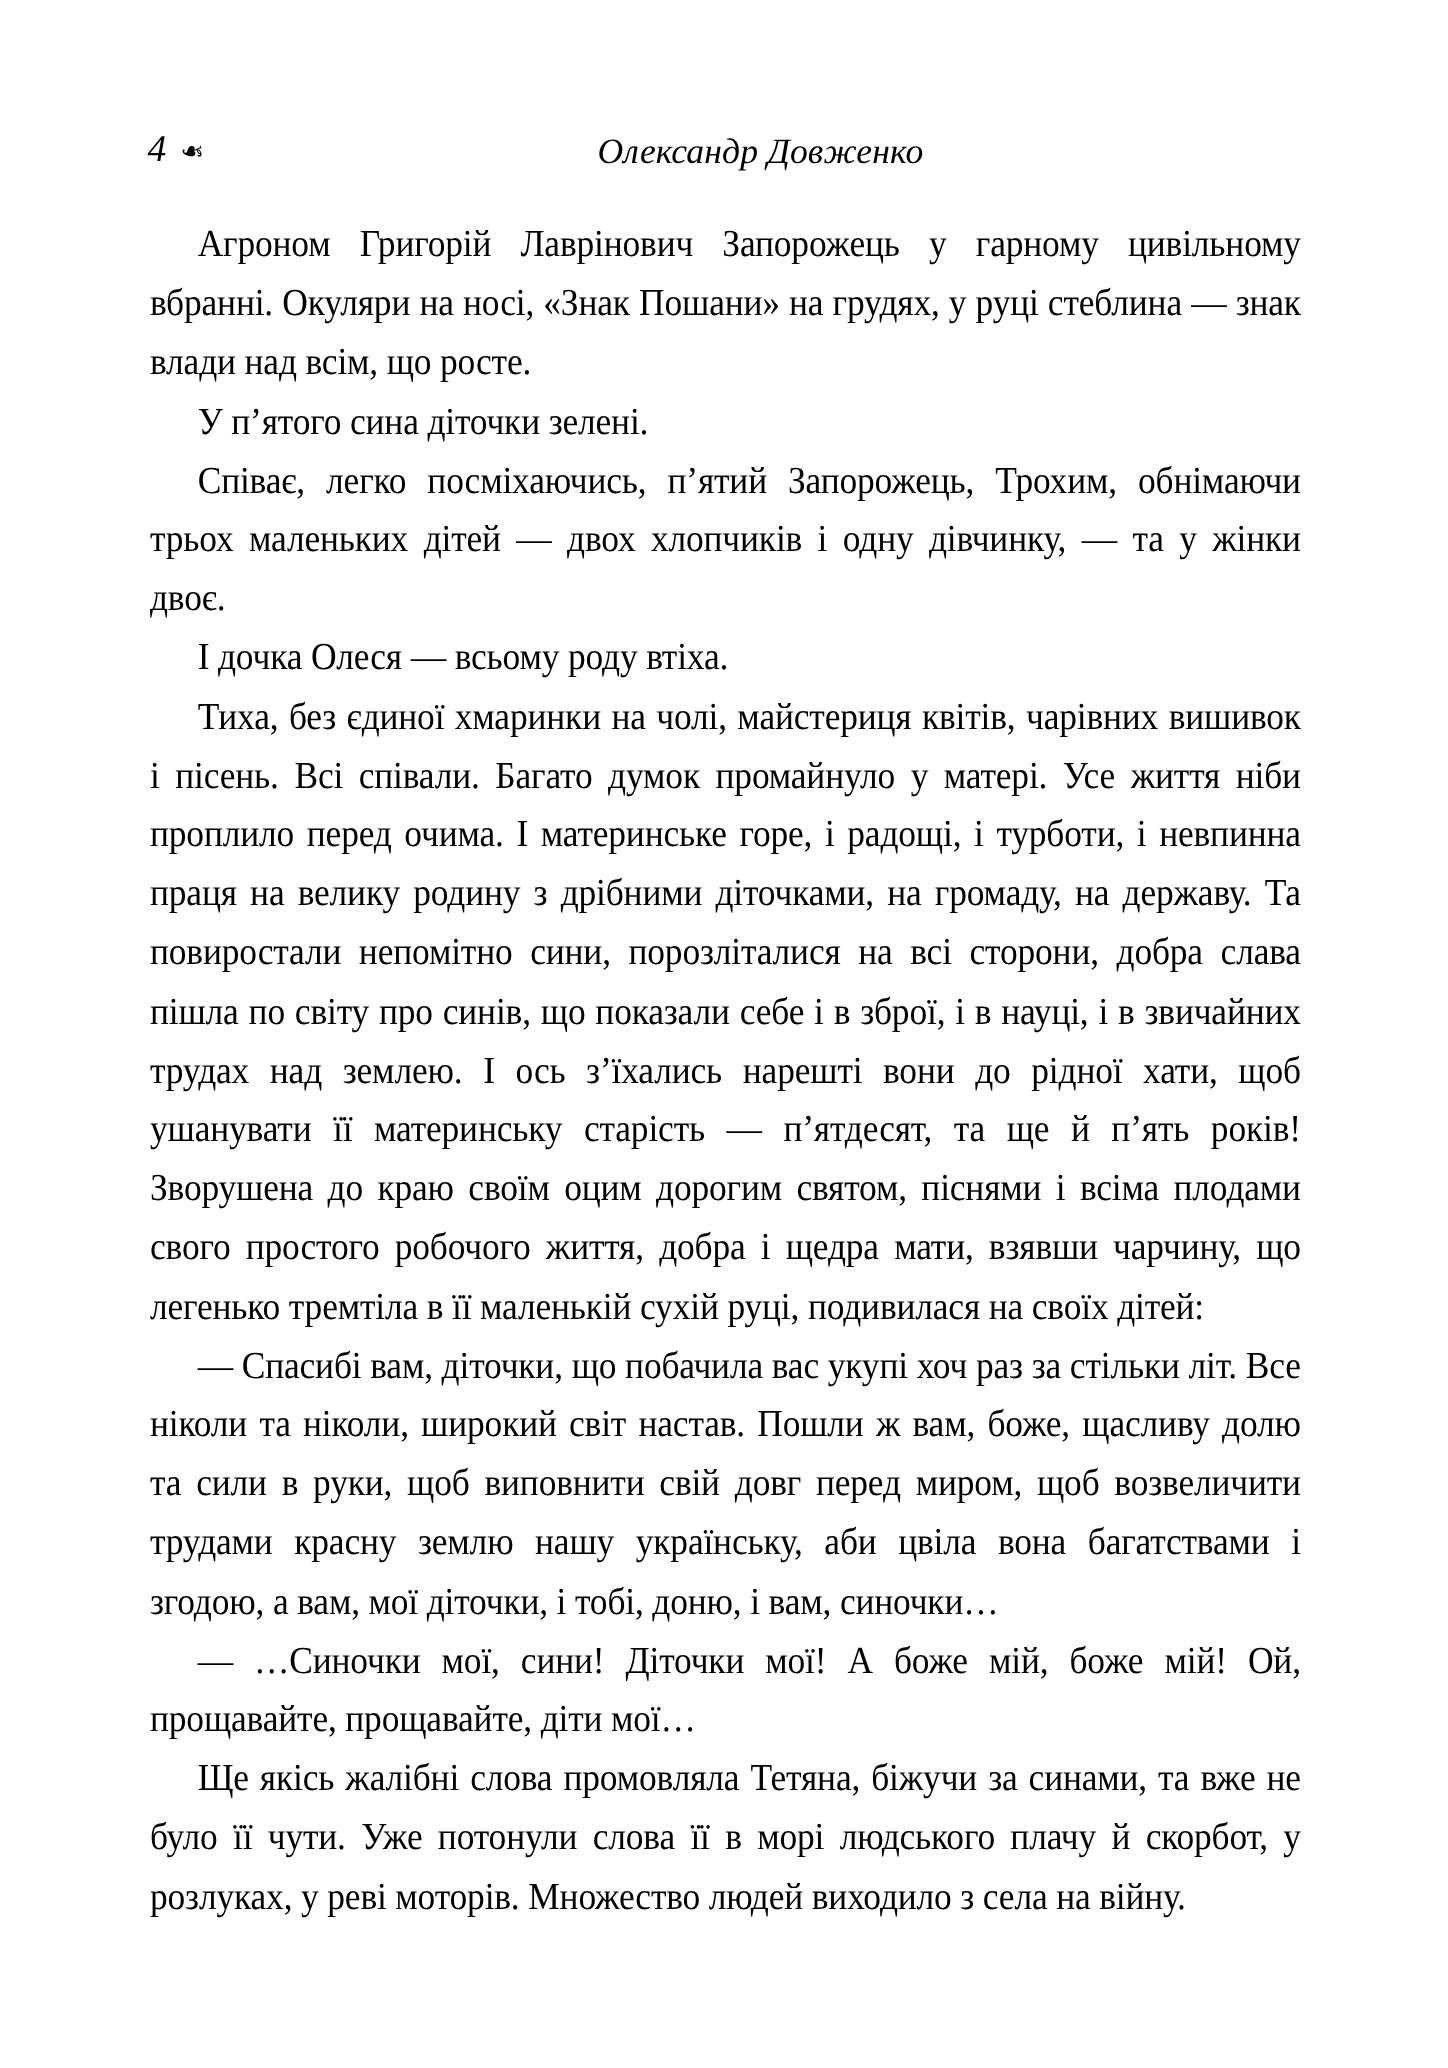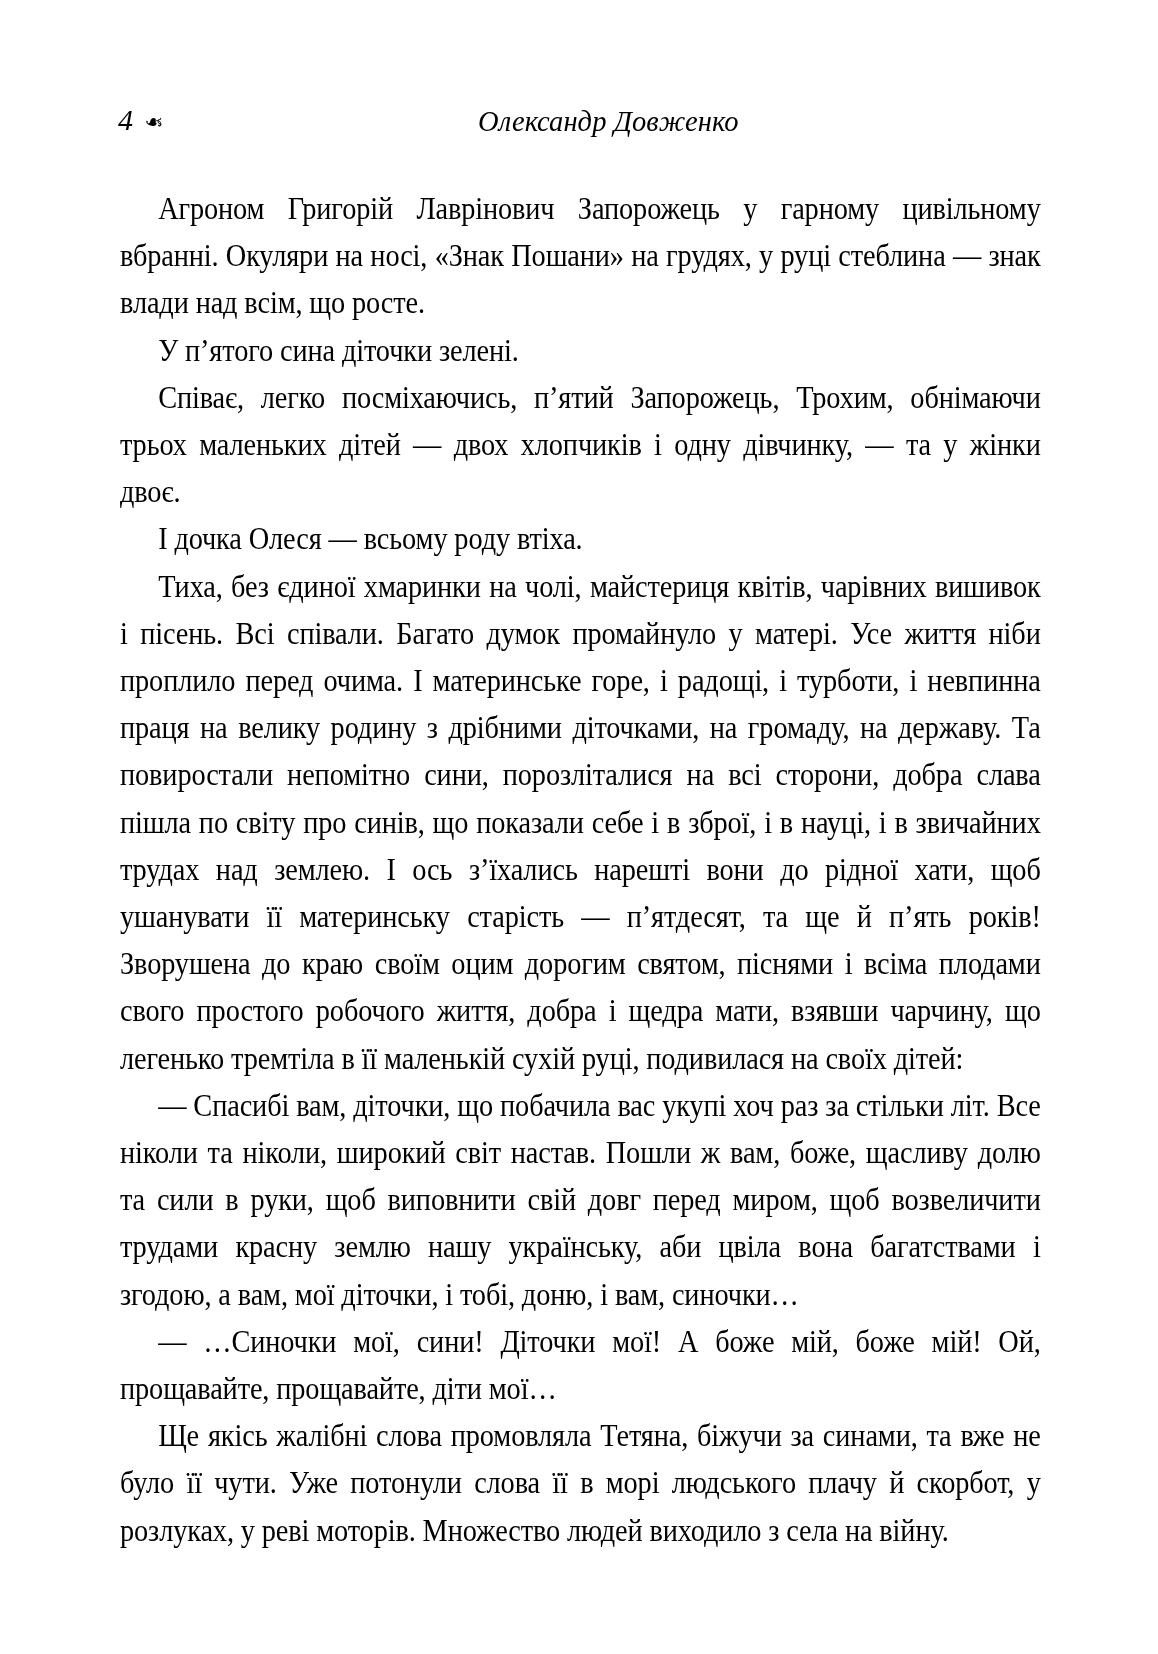--- a/index.html
+++ b/index.html
@@ -66,21 +66,21 @@
     line-height: 32px;
     letter-spacing: 0.1px;
     white-space: nowrap;
     margin-left: 48px;
   }
 
   
   .text-column {
     position: absolute;
     left: 120px;
-    top: 186px;
+    top: 172px;
     width: 921px;
   }
 
   .para {
     margin: 0;
     text-align: justify;
     text-justify: inter-word;
     text-indent: 41px;
     font-size: 30.5px;
     line-height: 47.2px;

